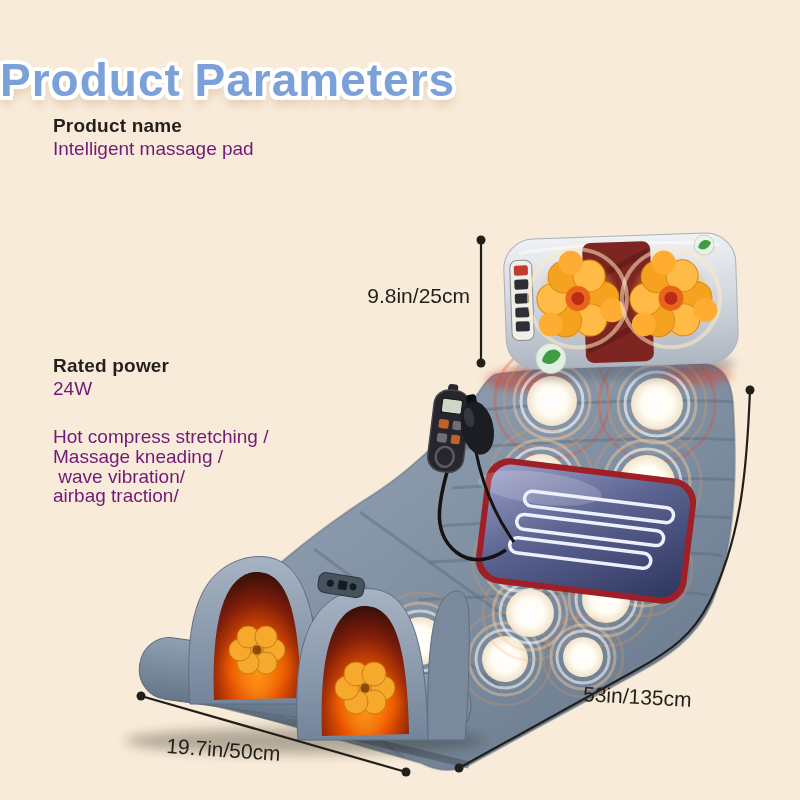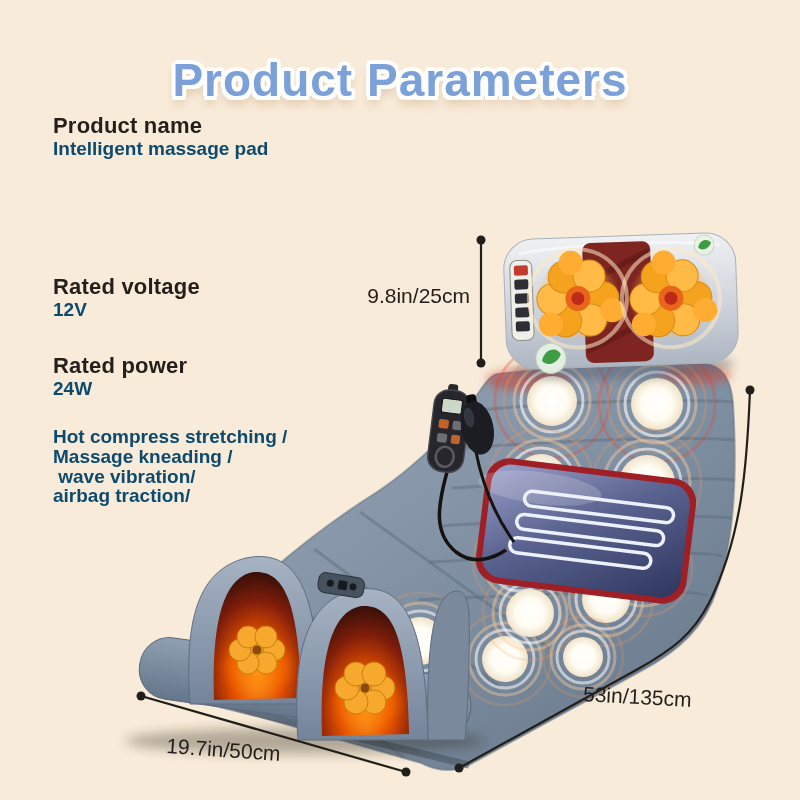--- a/index.html
+++ b/index.html
@@ -7,55 +7,50 @@
     position:relative;
     width:800px;height:800px;
     background:#F8EBD9;
     overflow:hidden;
     font-family:"Liberation Sans", sans-serif;
     color:#241F1A;
   }
   .title{
     position:absolute;
     top:22px;left:0;width:800px;
-    text-align:center;
     font-size:46px;
     font-weight:800;
     letter-spacing:1px;
     color:#7CA0D8;
     text-shadow:
       -3px -3px 0 #fff, 3px -3px 0 #fff, -3px 3px 0 #fff, 3px 3px 0 #fff,
       -4px 0 0 #fff, 4px 0 0 #fff, 0 -4px 0 #fff, 0 4px 0 #fff,
       -3px 4px 0 #fff, 3px 4px 0 #fff,
       0 8px 10px rgba(178,136,88,.45);
   }
   .spec-block{position:absolute;left:53px;}
   .spec-label{
-    font-size:22px;font-weight:700;margin:0 0 3px 0;line-height:20px;
+    font-size:19px;font-weight:700;margin:0 0 3px 0;line-height:20px;
     letter-spacing:.2px;color:#241F1A;
   }
-  .spec-line{font-size:19px;line-height:19.8px;color:#0c4a6e;white-space:pre;font-weight:bold;}
+  .spec-line{font-size:19px;line-height:19.8px;color:#701a75;white-space:pre;}
   #b1{top:116px} #b2{top:197px} #b3{top:277px} #b4{top:356px} #b5{top:427px}
   svg text{font-family:"Liberation Sans", sans-serif;}
   .dim-label{font-size:21px;fill:#221E19;}
 </style>
 </head>
 <body>
 
 <div id="stage">
 
   <h1 class="title">Product Parameters</h1>
 
   <div class="spec-block" id="b1">
     <div class="spec-label">Product name</div>
     <div class="spec-line">Intelligent massage pad</div>
-  </div>
-  <div class="spec-block" id="b3">
-    <div class="spec-label">Rated voltage</div>
-    <div class="spec-line">12V</div>
   </div>
   <div class="spec-block" id="b4">
     <div class="spec-label">Rated power</div>
     <div class="spec-line">24W</div>
   </div>
   <div class="spec-block" id="b5">
     <div class="spec-line">Hot compress stretching /</div>
     <div class="spec-line">Massage kneading /</div>
     <div class="spec-line"> wave vibration/</div>
     <div class="spec-line">airbag traction/</div>

